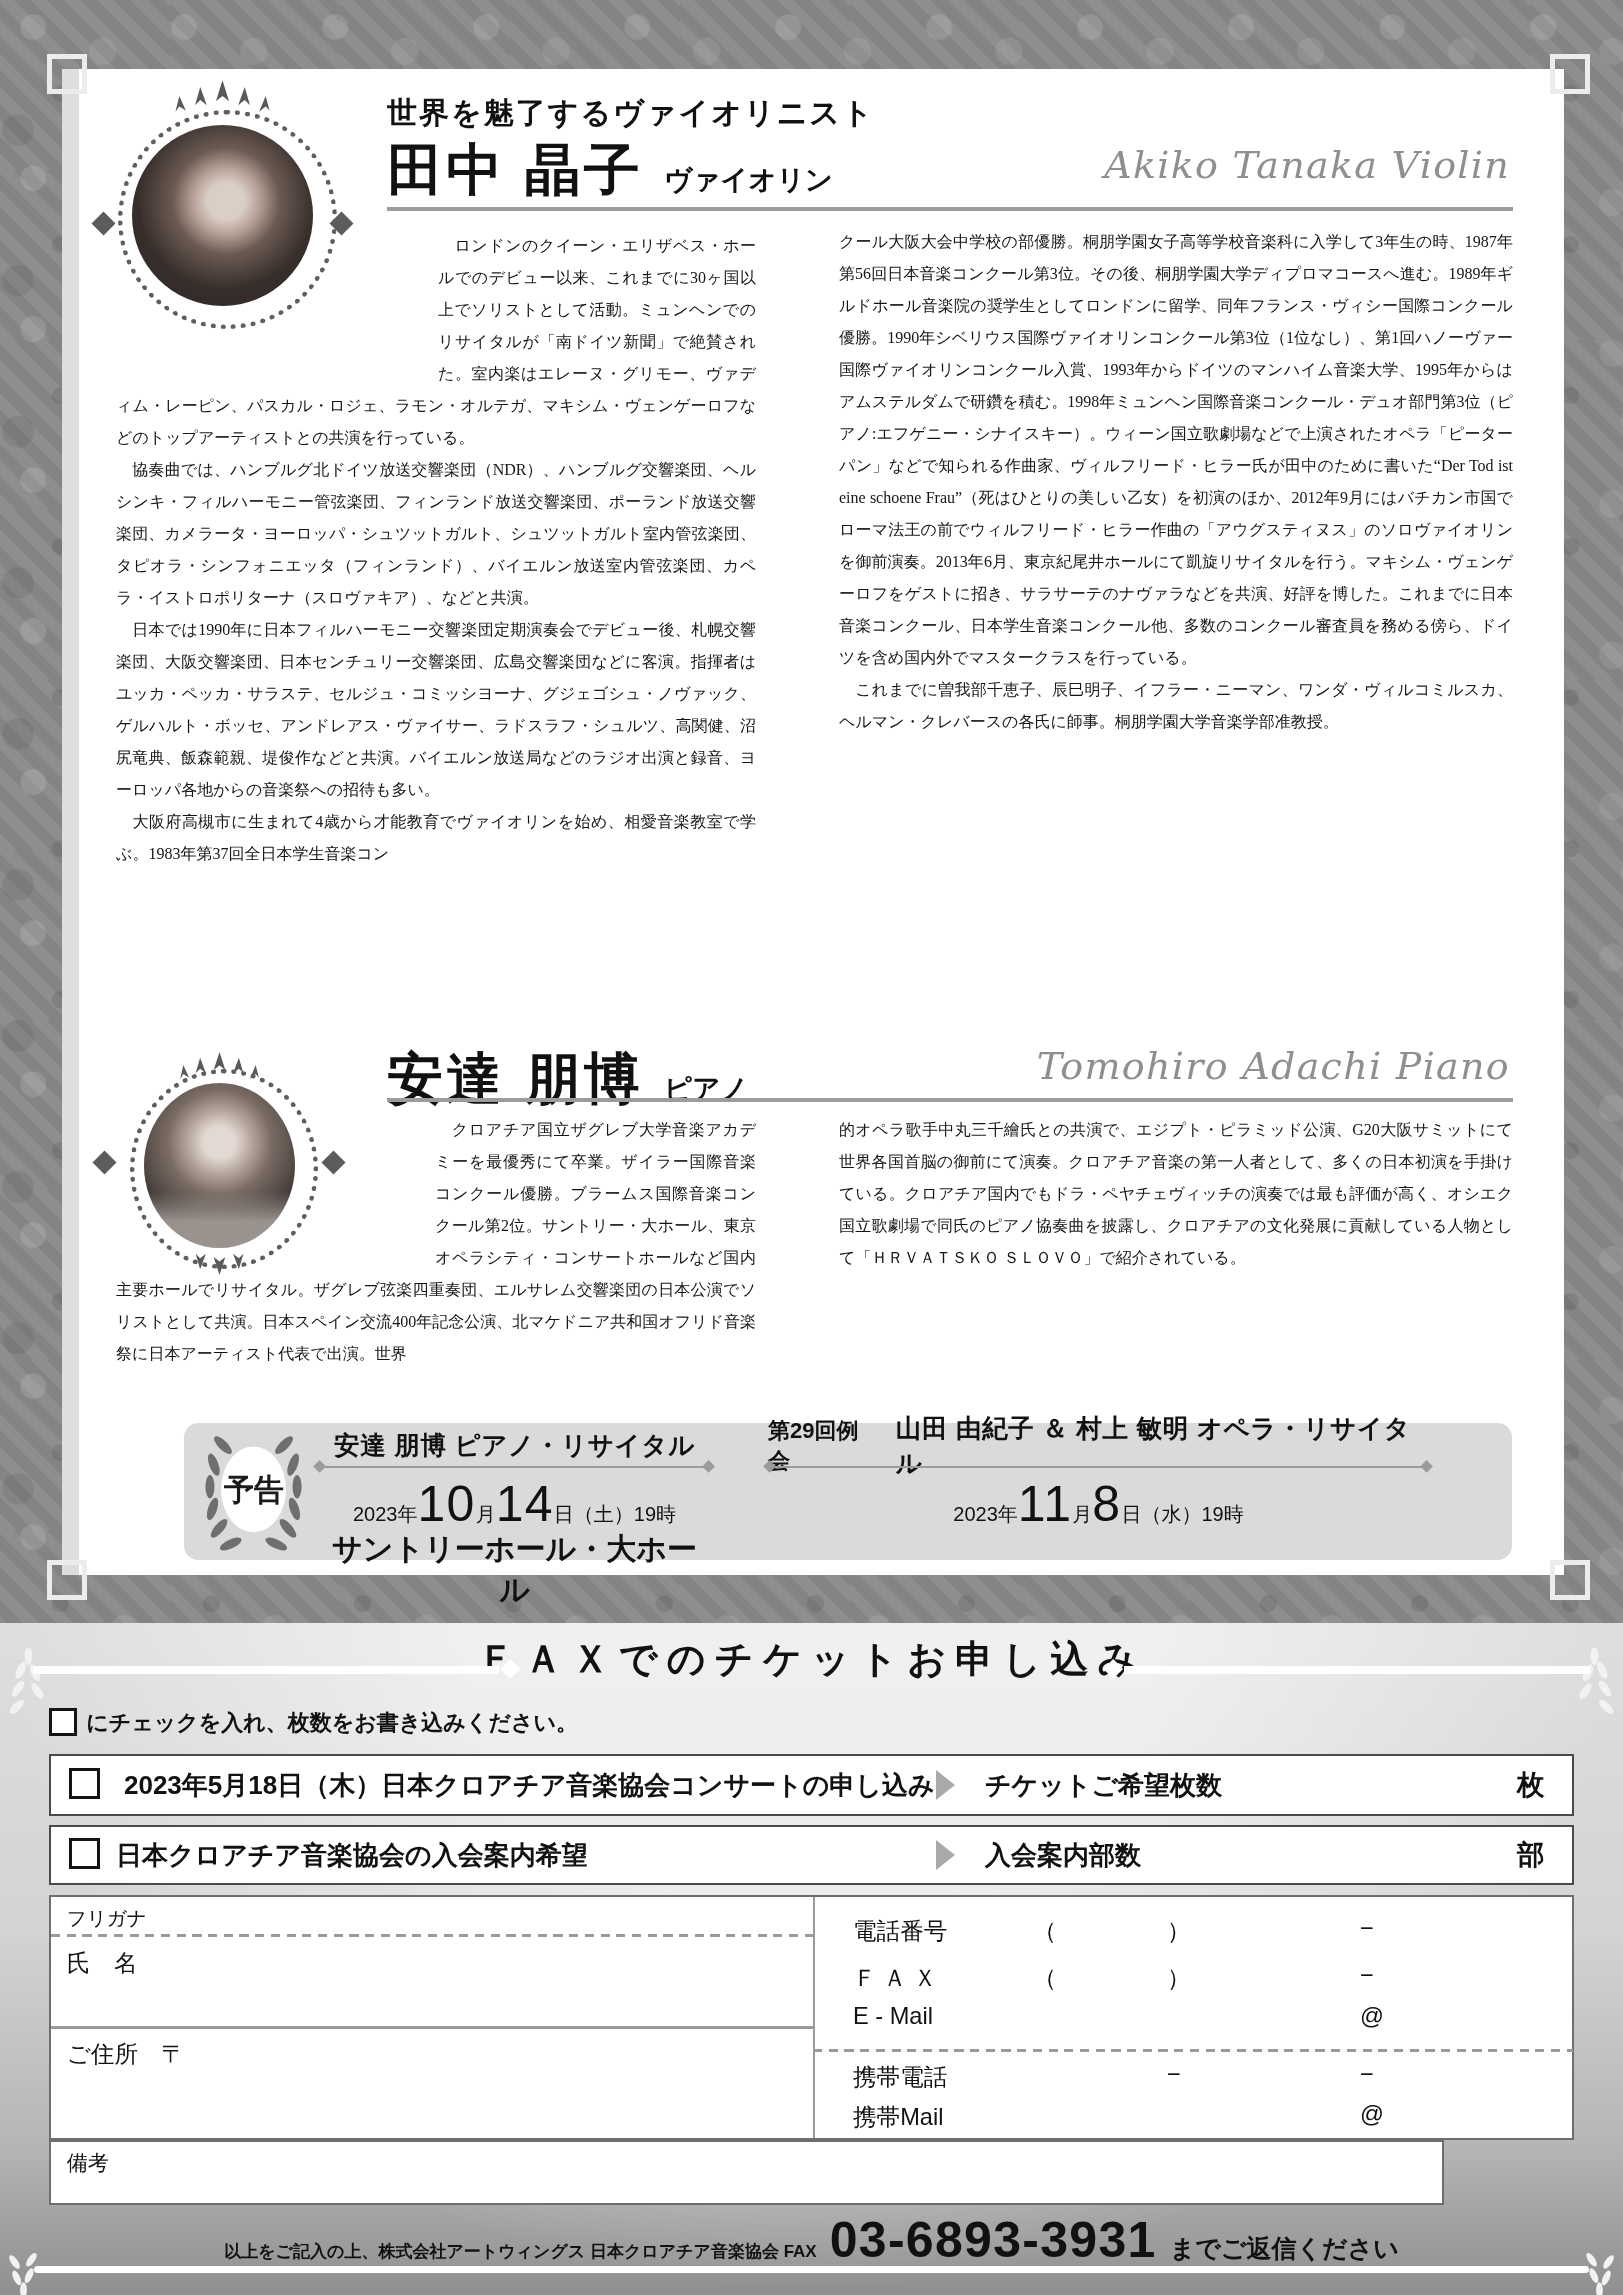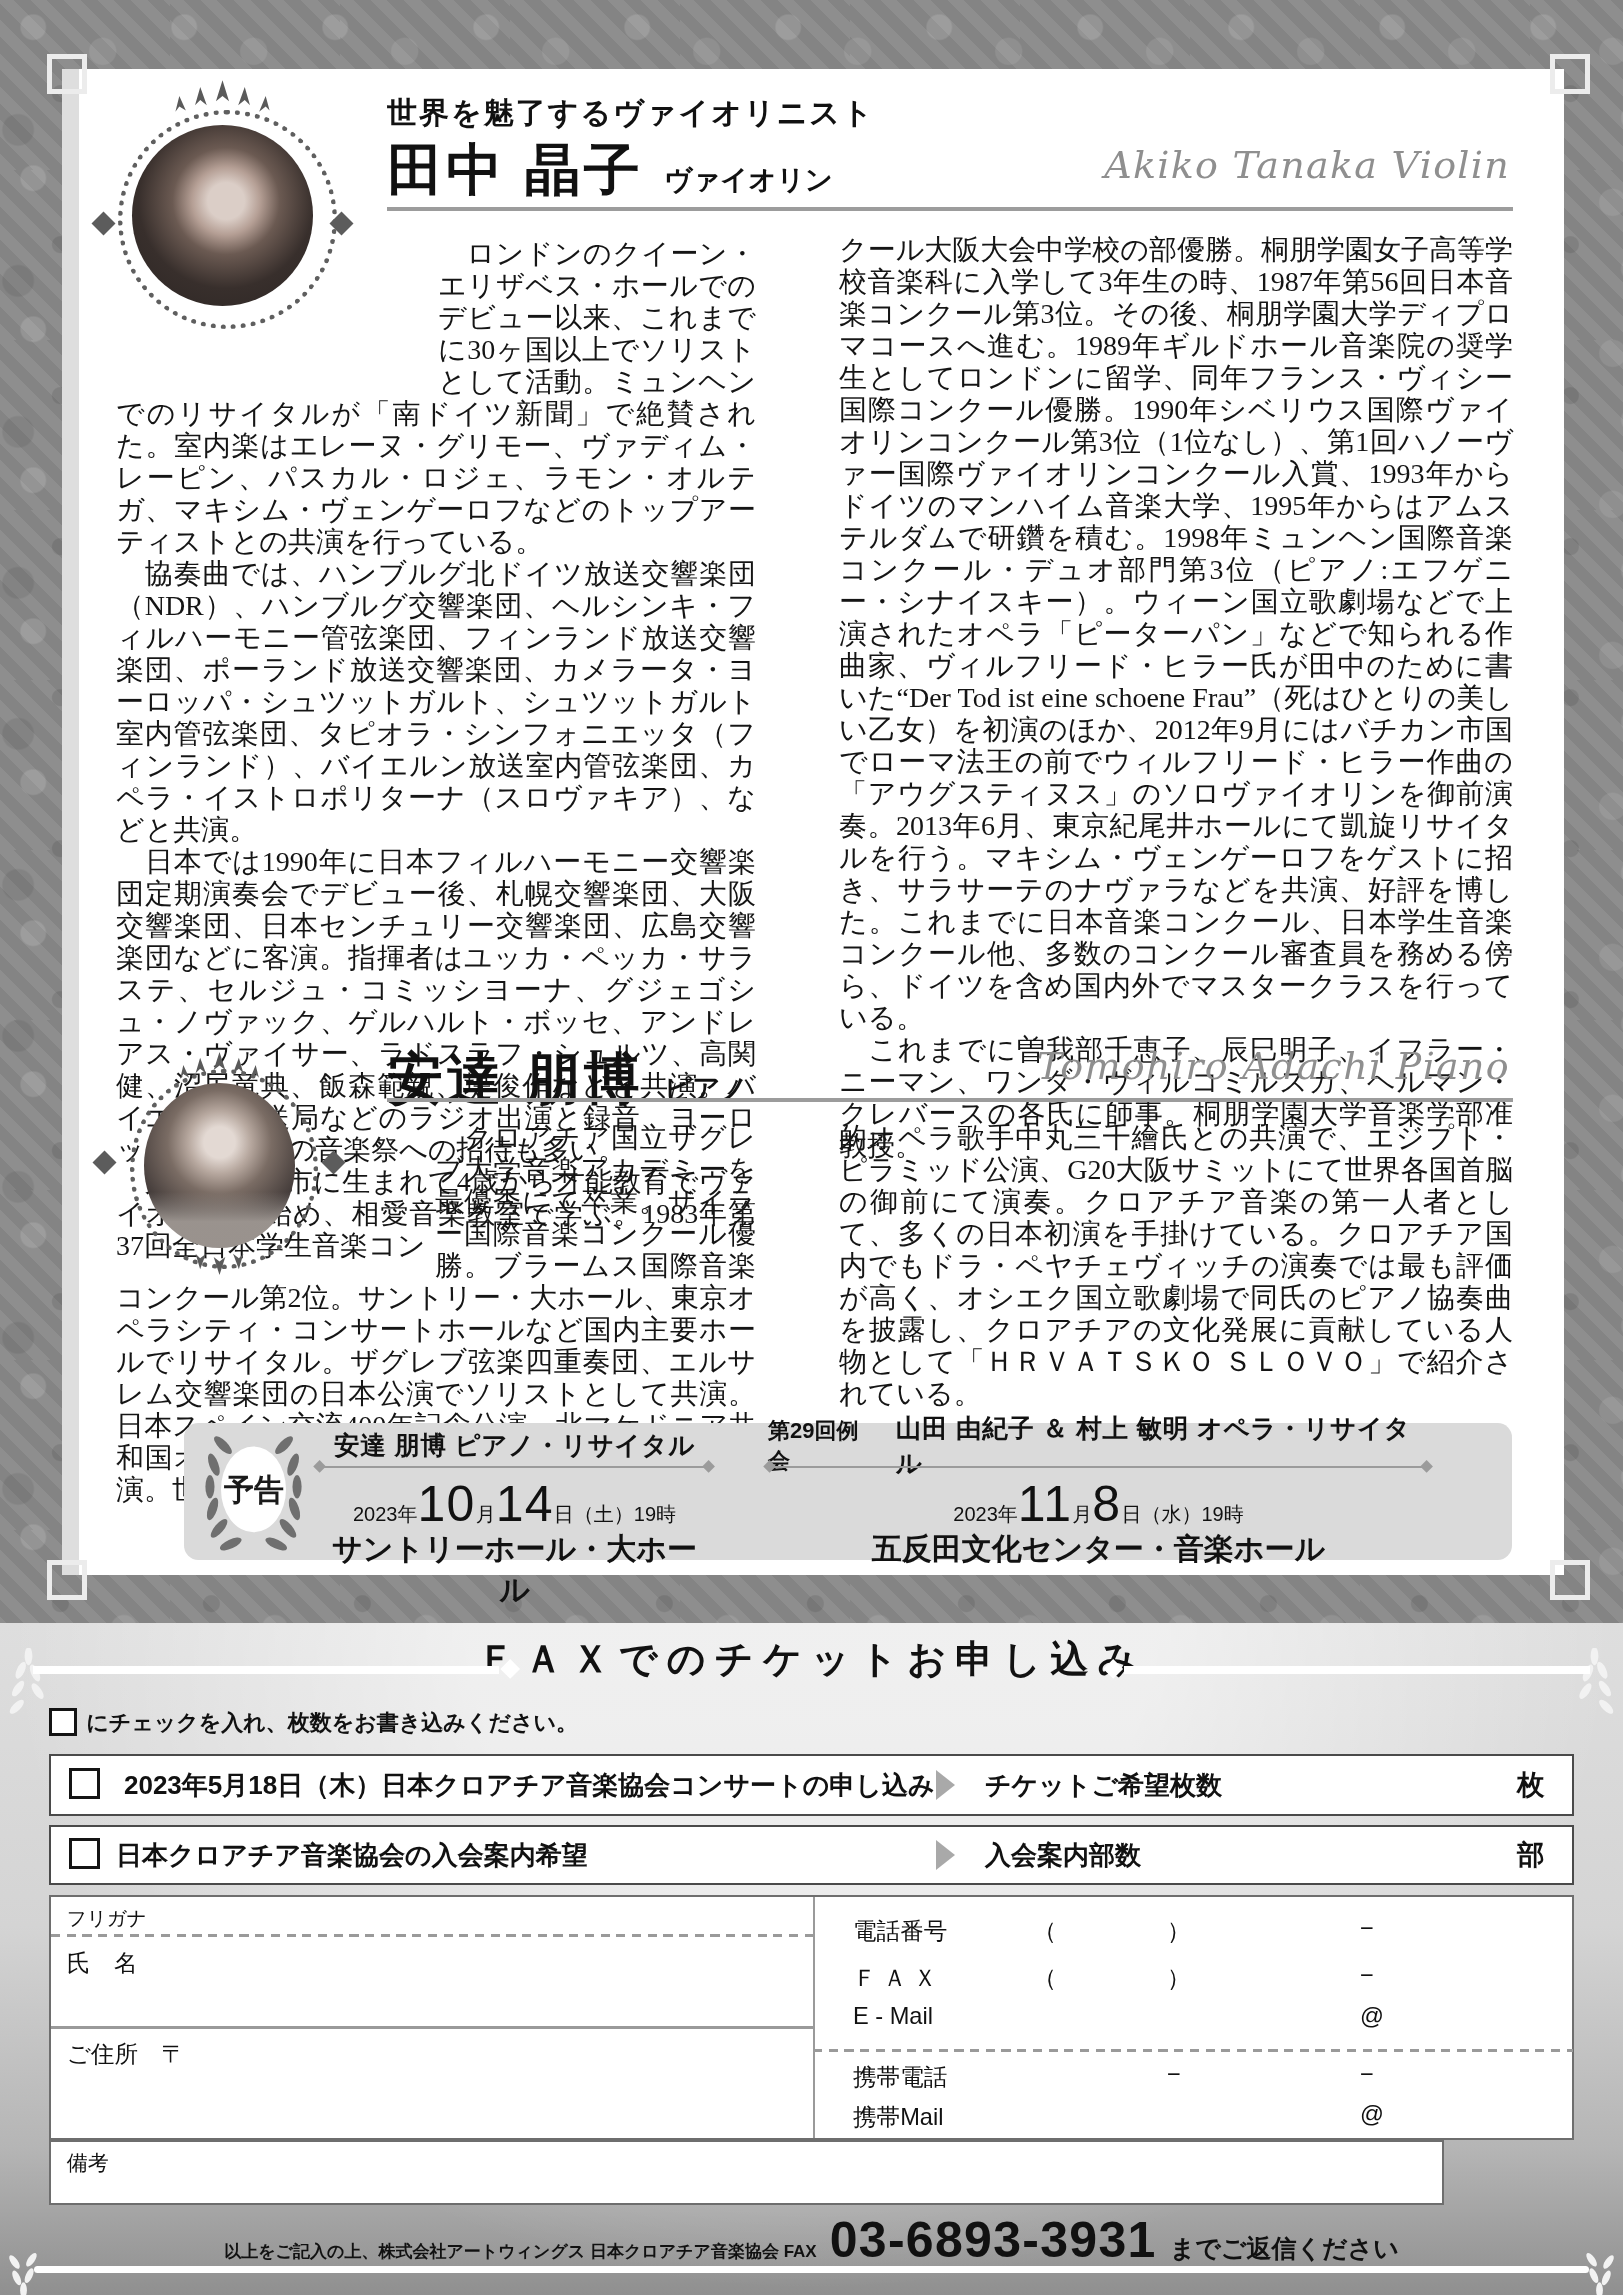--- a/index.html
+++ b/index.html
@@ -43,22 +43,22 @@
   
   .subtitle{position:absolute;font-size:30px;font-weight:bold;letter-spacing:2px;color:#111;}
   .name-row{position:absolute;display:flex;align-items:baseline;color:#111;}
   .p-name{font-size:56px;font-weight:bold;letter-spacing:3.3px;}
   .p-instr{font-size:27.5px;font-weight:bold;margin-left:21px;}
   .script-name{position:absolute;font-family:"DejaVu Serif","Liberation Serif",serif;font-style:italic;
     font-size:38px;color:#8f8f8f;letter-spacing:1.3px;}
   .h-rule{position:absolute;height:3.9px;background:#9c9c9c;}
 
   
-  .bio-col{position:absolute;font-size:28px;line-height:32px;text-align:justify;color:#151515;
-    font-family:"Liberation Serif","DejaVu Serif",serif;margin-top:8px;}
+  .bio-col{position:absolute;font-size:16px;line-height:32px;text-align:justify;color:#151515;
+    font-family:"Liberation Serif","DejaVu Serif",serif;}
   .bio-col p{margin:0;}
   .float-spacer{float:left;}
 
   
   .annc-bar{position:absolute;left:184px;top:1423px;width:1328px;height:137px;background:#dadada;border-radius:14.4px;}
   .wreath{position:absolute;left:14.4px;top:3.9px;width:111px;height:130px;}
   .wreath-label{position:absolute;left:14.4px;top:47px;width:111px;text-align:center;
     font-size:30px;font-weight:bold;color:#1a1a1a;}
   .annc{position:absolute;top:5.2px;display:flex;flex-direction:column;}
   .a-title-row{height:35px;display:flex;justify-content:center;align-items:center;gap:17px;color:#111;}
@@ -236,21 +236,20 @@
     </div>
     <div class="a-divider"></div>
     <div class="a-date">
       <span class="d-sm">2023年</span>
       <span class="d-big">11</span>
       <span class="d-sm">月</span>
       <span class="d-big">8</span>
       <span class="d-sm">日</span>
       <span class="d-sm">（水）19時</span>
     </div>
-    <div class="a-venue">五反田文化センター・音楽ホール</div>
   </div>
 </div>
 
 <div class="fax-section">
 
   <svg class="sprig" style="left:9.2px;top:25px;" width="39" height="72" viewBox="0 0 60 110">
     <g fill="#f2f2f2">
       <ellipse cx="30" cy="12" rx="6" ry="14"></ellipse>
         <ellipse cx="18" cy="34" rx="6" ry="14" transform="rotate(25 18 34)"></ellipse>
       <ellipse cx="40" cy="38" rx="6" ry="14" transform="rotate(-25 40 38)"></ellipse>

